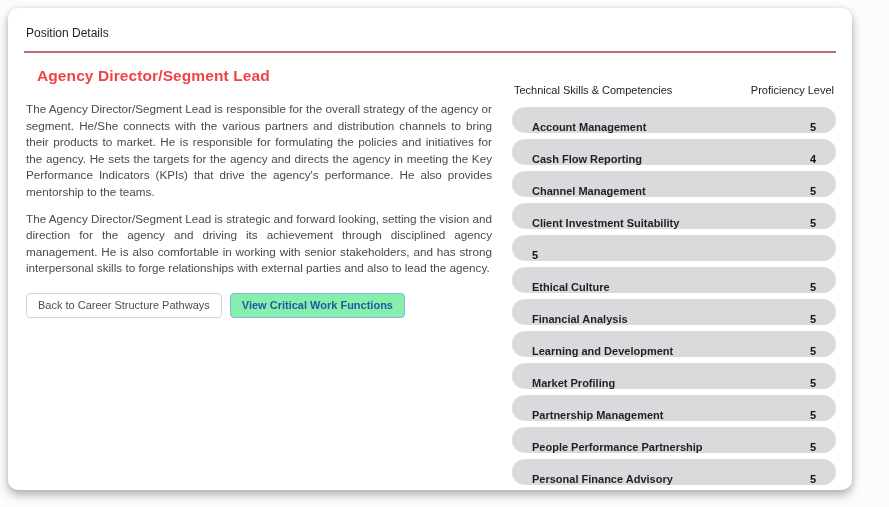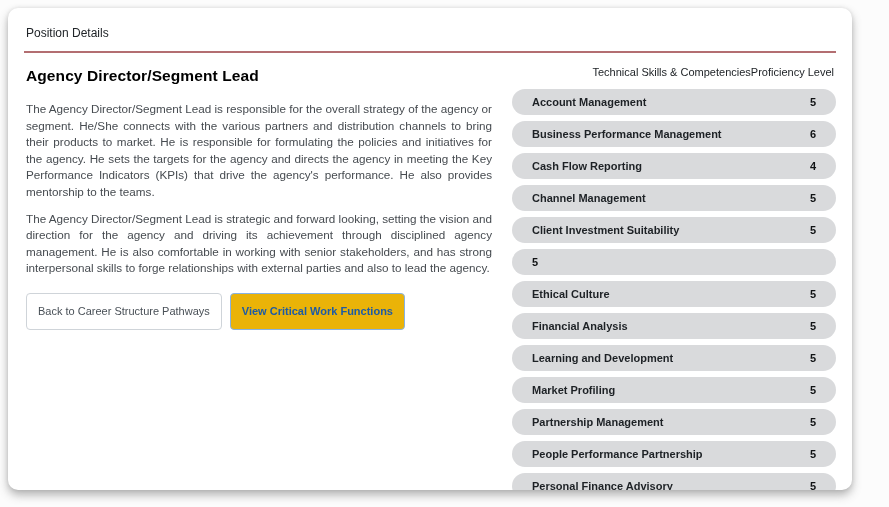--- a/index.html
+++ b/index.html
@@ -28,22 +28,22 @@
   .content {
     display: flex;
     margin-top: 11px;
   }
   .left-col { width: 468px; margin-right: 20px; flex: none; }
   .right-col { flex: 1; }
 
   .position-title {
     font-size: 15.5px;
     font-weight: bold;
-    color: #000000;
-    margin: 3px 0 16px 2px;
+    color: #ef4444;
+    margin: 3px 0 16px 13px;
     letter-spacing: 0.1px;
   }
   .job-desc-label {
     font-size: 11.5px;
     color: #343a40;
     margin: 0 0 9px 2px;
   }
   .job-paragraph {
     font-size: 11.7px;
     line-height: 16.6px;
@@ -53,49 +53,49 @@
   }
   .btn-row {
     display: flex;
     gap: 8px;
     margin: 16px 0 0 2px;
   }
   .btn {
     font-family: "Liberation Sans", sans-serif;
     font-size: 11px;
     border-radius: 4px;
-    padding: 12px 11px;
+    padding: 6px 11px;
     cursor: pointer;
     line-height: 1;
   }
   .btn-back {
     background: #ffffff;
     border: 1px solid #cfd4d9;
     color: #495057;
   }
   .btn-view {
-    background: #eab308;
+    background: #86efac;
     border: 1px solid #87b2e3;
     color: #1d5ba6;
     font-weight: bold;
   }
 
   .skills-header {
     display: flex;
-    justify-content: flex-end;
+    justify-content: space-between;
     font-size: 11px;
     color: #212529;
-    margin: 2px 2px 11px 2px;
+    margin: 20px 2px 11px 2px;
   }
   .skill-pill {
     height: 26px;
     border-radius: 13px;
     background: #d9dadc;
     display: flex;
-    align-items: center;
+    align-items: flex-end;
     justify-content: space-between;
     padding: 0 20px;
     margin-bottom: 6px;
     cursor: pointer;
   }
   .skill-name {
     font-size: 11px;
     font-weight: 600;
     color: #1d2125;
   }
@@ -127,24 +127,20 @@
       <div class="skills-header">
         <span>Technical Skills &amp; Competencies</span>
         <span>Proficiency Level</span>
       </div>
       <div id="skills-list">
   <div class="skill-pill">
     <span class="skill-name">Account Management</span>
     <span class="skill-level">5</span>
   </div>
 
-  <div class="skill-pill">
-    <span class="skill-name">Business Performance Management</span>
-    <span class="skill-level">6</span>
-  </div>
 
   <div class="skill-pill">
     <span class="skill-name">Cash Flow Reporting</span>
     <span class="skill-level">4</span>
   </div>
 
   <div class="skill-pill">
     <span class="skill-name">Channel Management</span>
     <span class="skill-level">5</span>
   </div>

